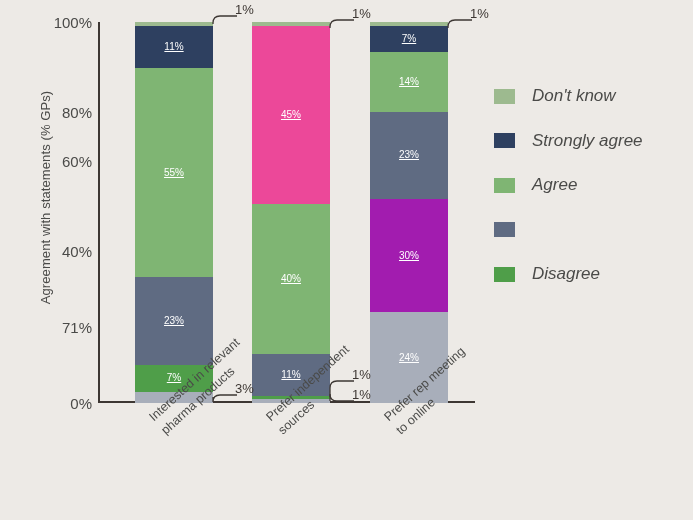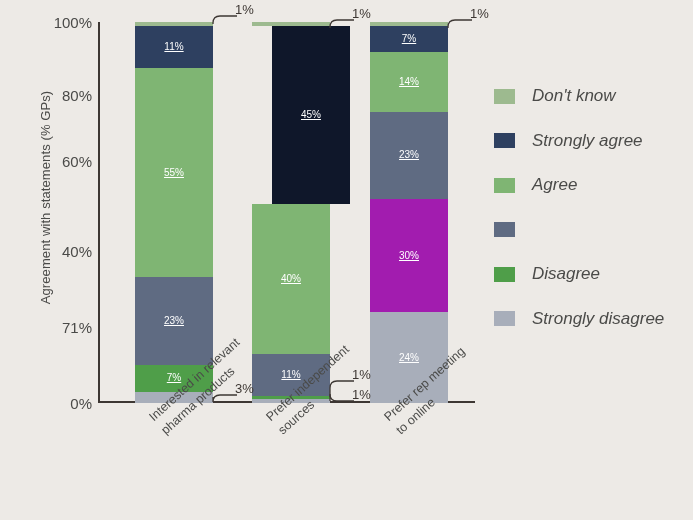--- a/index.html
+++ b/index.html
@@ -149,21 +149,21 @@
 
 <div id="chart-root">
 
   <div id="y-axis-title">Agreement with statements (% GPs)</div>
 
   <div id="tick-labels">
       <div class="tick-label" style="top: 381px;">0%</div>
       <div class="tick-label" style="top: 304.8px;">71%</div>
       <div class="tick-label" style="top: 228.6px;">40%</div>
       <div class="tick-label" style="top: 139px;">60%</div>
-      <div class="tick-label" style="top: 73px;">80%</div>
+      <div class="tick-label" style="top: 90px;">80%</div>
       <div class="tick-label" style="top: 0px;">100%</div>
     </div>
 
   <div id="y-axis-line"></div>
   <div id="x-axis-line"></div>
 
   <div id="plot-area">
       <div class="bar" style="left: 37px; height: 381px;">
         <div class="seg" style="background: rgb(168, 174, 186); height: 11.43px;"></div>
         <div class="seg" style="background: rgb(79, 158, 73); height: 26.67px;">
@@ -182,21 +182,21 @@
       </div>
       <div class="bar" style="left: 154px; height: 381px;">
         <div class="seg" style="background: rgb(168, 174, 186); height: 3.81px;"></div>
         <div class="seg" style="background: rgb(79, 158, 73); height: 3.81px;"></div>
         <div class="seg" style="background: rgb(95, 107, 130); height: 41.91px;">
           <span class="seg-label">11%</span>
         </div>
         <div class="seg" style="background: rgb(127, 181, 115); height: 152.4px;">
           <span class="seg-label">40%</span>
         </div>
-        <div class="seg" style="background: #0f172a; height: 181px; margin-left: 20px;">
+        <div class="seg" style="background: #ec4899; height: 181px;">
           <span class="seg-label">45%</span>
         </div>
         <div class="seg" style="background: rgb(157, 186, 143); height: 3.81px;"></div>
       </div>
       <div class="bar" style="left: 272px; height: 381px;">
         <div class="seg" style="background: rgb(168, 174, 186); height: 91.44px;">
           <span class="seg-label">24%</span>
         </div>
         <div class="seg" style="background: #a21caf; height: 114.3px;">
           <span class="seg-label">30%</span>
@@ -226,24 +226,20 @@
       <div class="legend-item">
         <span class="legend-swatch" style="background: rgb(127, 181, 115);"></span>
         <span class="legend-label">Agree</span>
       </div>
       <div class="legend-item">
         <span class="legend-swatch" style="background: rgb(95, 107, 130);"></span>
       </div>
       <div class="legend-item">
         <span class="legend-swatch" style="background: rgb(79, 158, 73);"></span>
         <span class="legend-label">Disagree</span>
-      </div>
-      <div class="legend-item">
-        <span class="legend-swatch" style="background: rgb(168, 174, 186);"></span>
-        <span class="legend-label">Strongly disagree</span>
       </div>
     </div>
 
 <div class="cat-label" style="left: 145px; top: 412px;">Interested in relevant
 pharma products</div>
     <div class="cat-label" style="left: 262px; top: 412px;">Prefer independent
 sources</div>
     <div class="cat-label" style="left: 380px; top: 412px;">Prefer rep meeting
 to online</div>
     <div class="callout" style="left: 235px; top: 381.285px;">3%</div>

